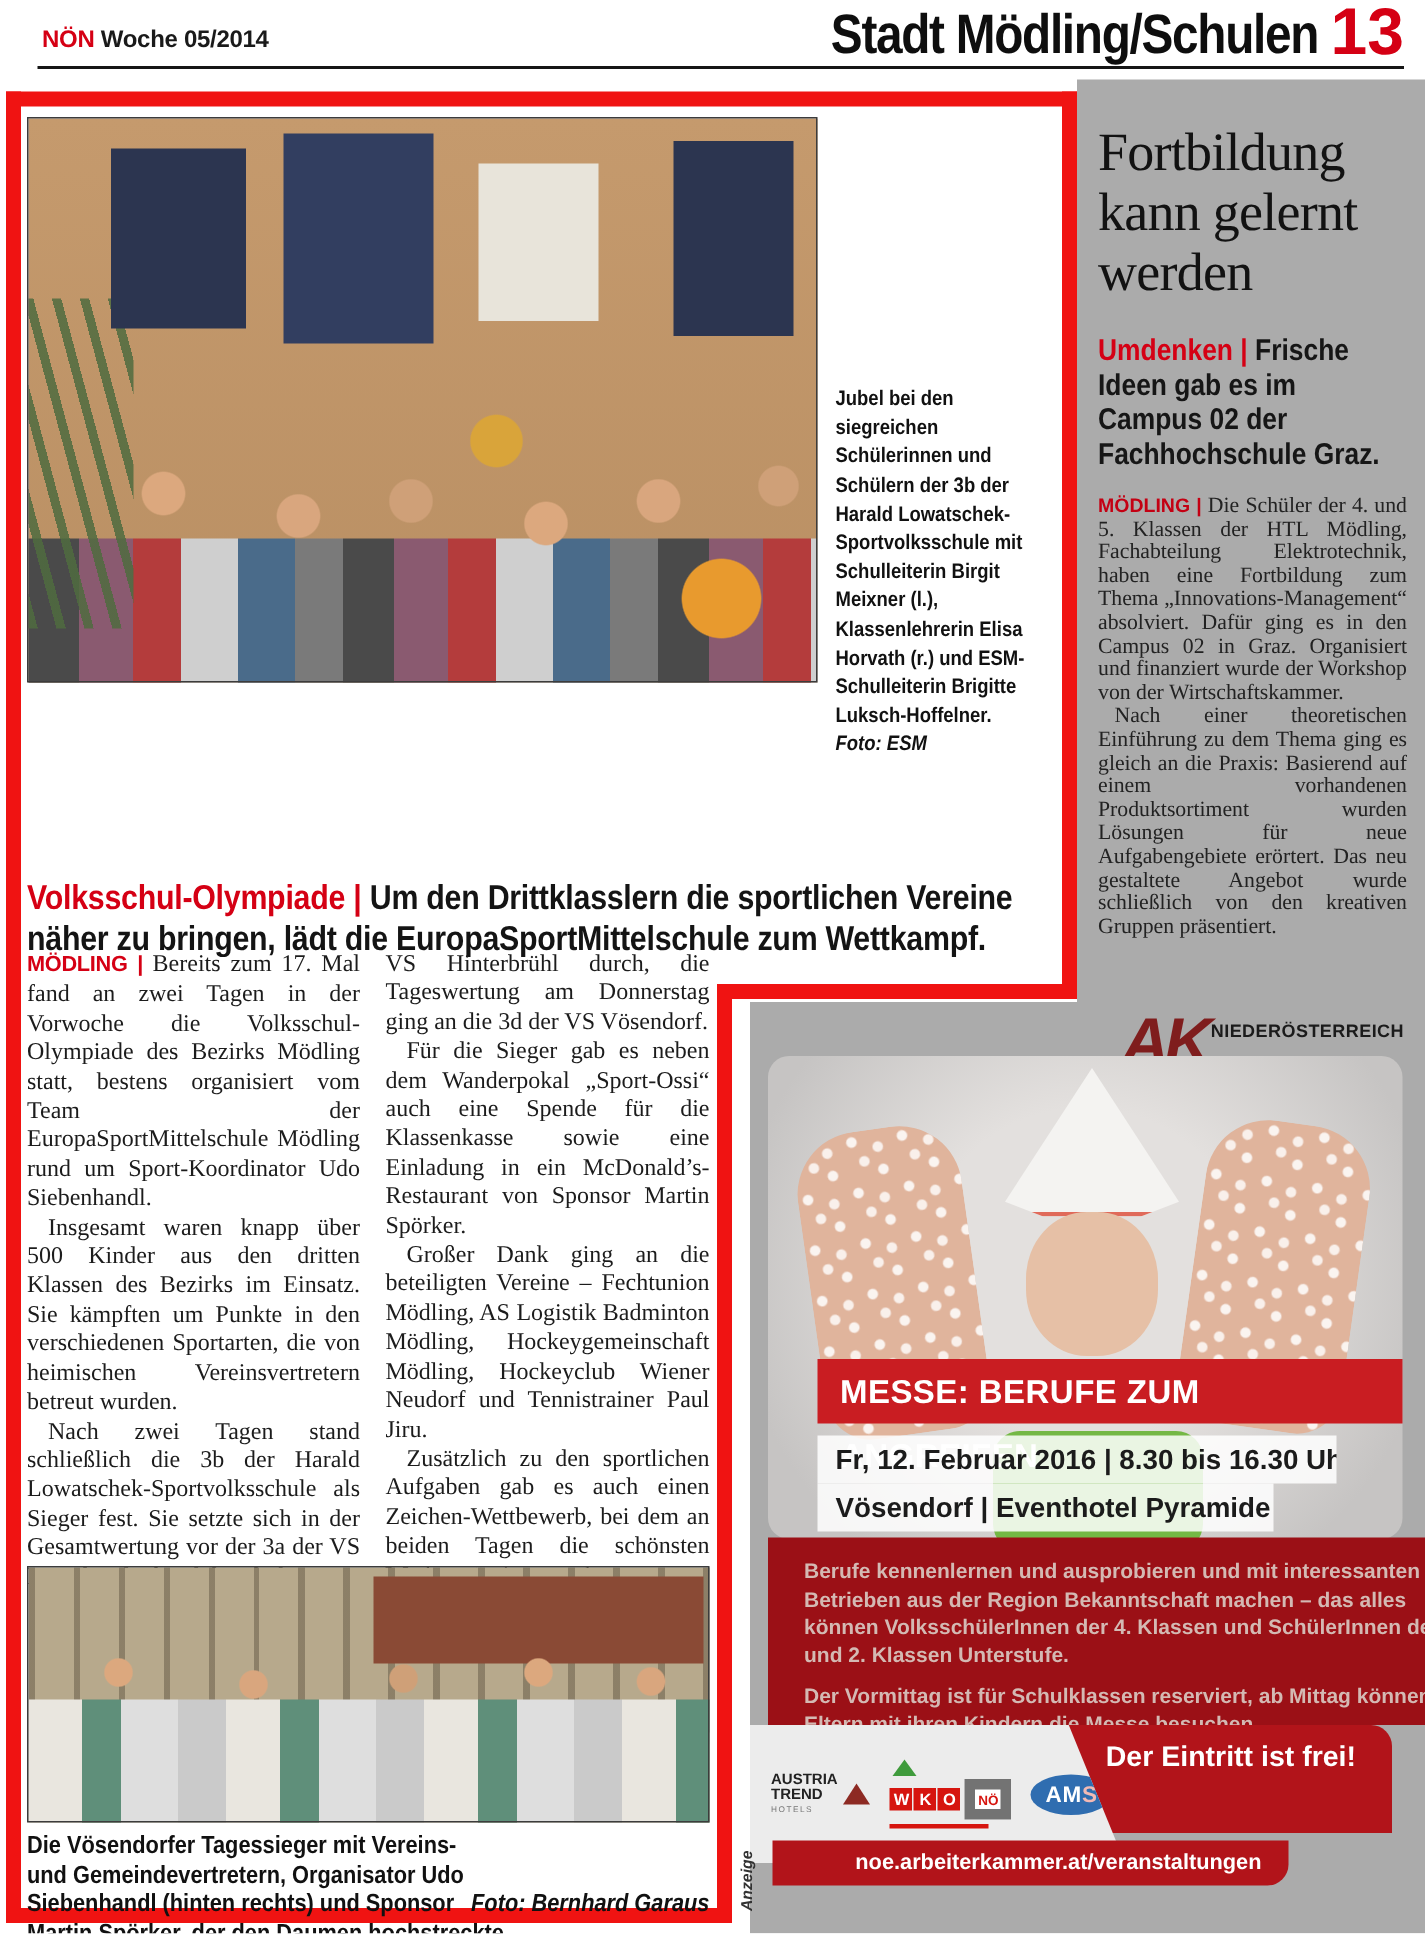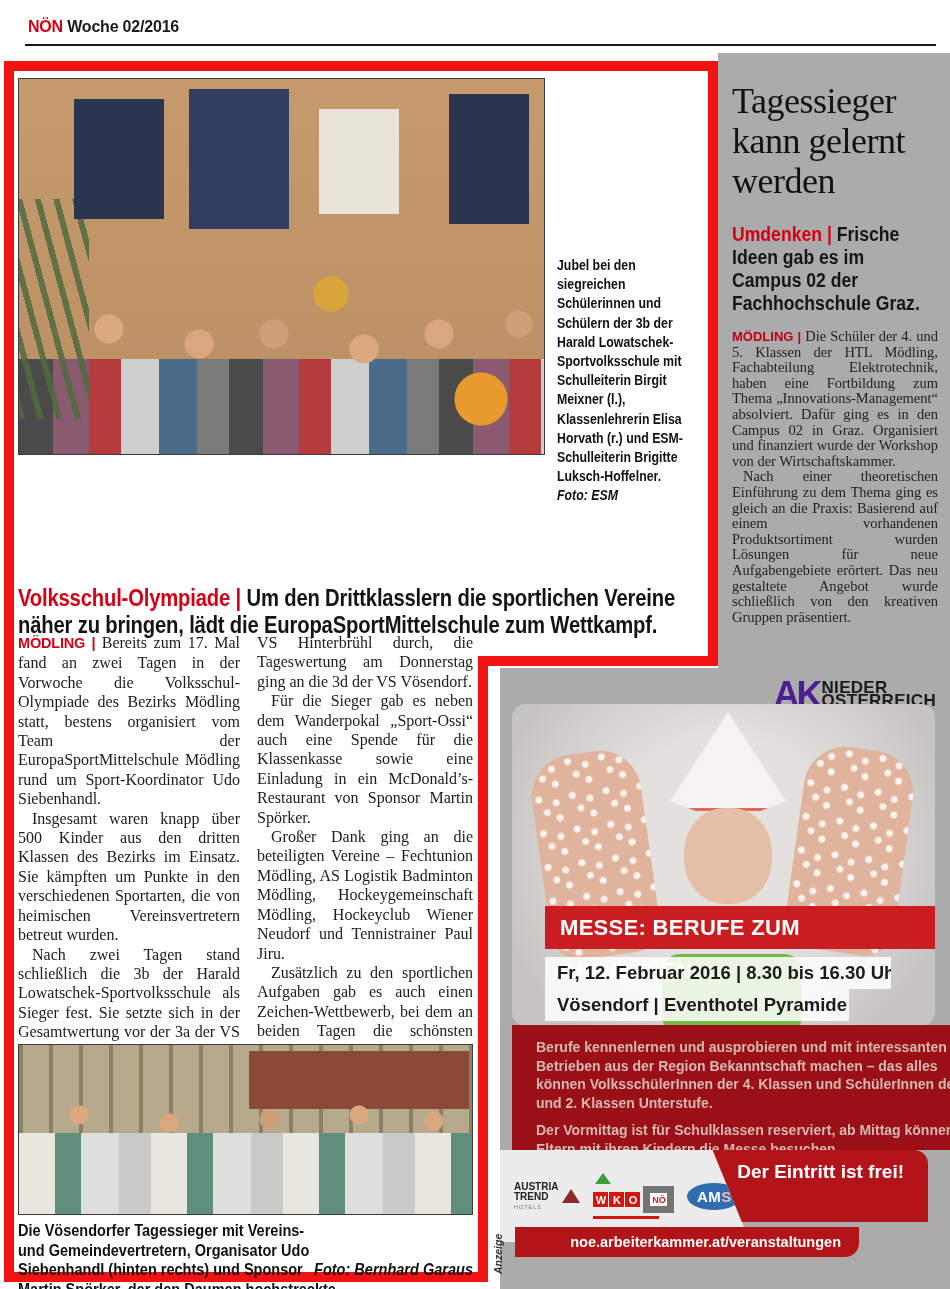--- a/index.html
+++ b/index.html
@@ -92,22 +92,22 @@
   .sb-kicker .cx{width:234px;font-size:20px;line-height:23px;font-weight:700;color:#161616;}
   .sb-body{margin-top:14px;font-family:"Liberation Serif",serif;font-size:14.5px;line-height:15.6px;
            text-align:justify;color:#222;}
   .sb-body p{margin:0;}
   .sb-body p.ind{text-indent:11px;}
   .sb-loctag{font-family:"Liberation Sans",sans-serif;font-weight:800;font-size:13px;color:#c40013;}
 
   
   .ad{left:500px;top:668px;width:450px;height:621px;background:#ababab;}
   .ak-logo{position:absolute;top:10px;right:14px;display:flex;align-items:flex-start;gap:2px;}
-  .ak-mark{font-size:36px;line-height:34px;font-weight:800;color:#4c1d95;letter-spacing:-3px;}
-  .ak-region{display:flex;flex-direction:column;font-size:17px;line-height:13px;font-weight:800;color:#1b1b1b;letter-spacing:0.3px;padding-top:3px;}
+  .ak-mark{font-size:44px;line-height:34px;font-weight:800;font-style:italic;color:#7f1d1d;letter-spacing:-3px;}
+  .ak-region{display:flex;flex-direction:row;font-size:12px;line-height:13px;font-weight:800;color:#1b1b1b;letter-spacing:0.3px;padding-top:3px;}
   .ad-photo{position:absolute;left:12px;top:36px;width:423px;height:322px;border-radius:14px;
             background:radial-gradient(circle at 50% 45%, #e3e0de 0 40%, #c6c4c3 85%);overflow:hidden;}
   .hand{position:absolute;width:110px;height:205px;background:
         radial-gradient(circle at 20% 20%, rgba(255,255,255,.85) 0 3px, transparent 4px),
         radial-gradient(circle at 70% 35%, rgba(255,255,255,.8) 0 3px, transparent 4px),
         radial-gradient(circle at 40% 60%, rgba(255,255,255,.8) 0 3px, transparent 4px),
         radial-gradient(circle at 75% 80%, rgba(255,255,255,.85) 0 3px, transparent 4px),
         #e0b49c;background-size:34px 34px;border-radius:42px 42px 30px 30px;}
   .hand-left{left:28px;top:48px;transform:rotate(-8deg);}
   .hand-right{right:30px;top:44px;transform:rotate(8deg);}
@@ -160,21 +160,25 @@
   .anzeige{position:absolute;left:-8px;top:544px;height:62px;writing-mode:vertical-rl;
            transform:rotate(180deg);font-size:10.5px;font-weight:600;color:#333;font-style:italic;}
 </style>
 </head>
 <body>
 
 <div class="page">
 
   <div class="abs mast-left">
     <span class="red">NÖN</span>
-    <span>Woche 02/2016</span>
+    <span>Woche 05/2014</span>
+  </div>
+  <div class="abs mast-right">
+    <span class="mast-section cx-r">Stadt Mödling/Schulen</span>
+    <span class="mast-pageno">13</span>
   </div>
   <div class="abs mast-rule"></div>
 
   <div class="abs rb" style="left:4px;top:61px;width:714px;height:10px;"></div>
   <div class="abs rb" style="left:4px;top:61px;width:10px;height:1221px;"></div>
   <div class="abs rb" style="left:708px;top:61px;width:10px;height:605px;"></div>
   <div class="abs rb" style="left:478px;top:656px;width:240px;height:10px;"></div>
   <div class="abs rb" style="left:478px;top:656px;width:10px;height:626px;"></div>
   <div class="abs rb" style="left:4px;top:1272px;width:484px;height:10px;"></div>
 
@@ -212,21 +216,21 @@
   <div class="abs photo-frame photo2"></div>
 
   <div class="abs cap2">
     <div class="cx">
       <span class="cap-credit" style="float:right;margin-top:39px;">Foto: Bernhard Garaus</span>
       <span>Die Vösendorfer Tagessieger mit Vereins- und Gemeindevertretern, Organisator Udo Siebenhandl (hinten rechts) und Sponsor Martin Spörker, der den Daumen hochstreckte.</span>
     </div>
   </div>
 
   <div class="abs sidebar">
-    <h2 class="sb-headline serif" style="margin:0;">Tagessieger kann gelernt werden</h2>
+    <h2 class="sb-headline serif" style="margin:0;">Fortbildung kann gelernt werden</h2>
     <div class="sb-kicker">
       <div class="cx">
         <span class="red">Umdenken</span>
         <span class="red">|</span>
         <span>Frische Ideen gab es im Campus 02 der Fachhochschule Graz.</span>
       </div>
     </div>
     <div class="sb-body">
       <p><span class="sb-loctag">MÖDLING</span><span class="sb-loctag"> <span>|</span> </span><span>Die Schüler der 4. und 5. Klassen der HTL Mödling, Fachabteilung Elektrotechnik, haben eine Fortbildung zum Thema „Innovations-Management“ absolviert. Dafür ging es in den Campus 02 in Graz. Organisiert und finanziert wurde der Workshop von der Wirtschaftskammer.</span></p>
       <p class="ind">Nach einer theoretischen Einführung zu dem Thema ging es gleich an die Praxis: Basierend auf einem vorhandenen Produktsortiment wurden Lösungen für neue Aufgabengebiete erörtert. Das neu gestaltete Angebot wurde schließlich von den kreativen Gruppen präsentiert.</p>

